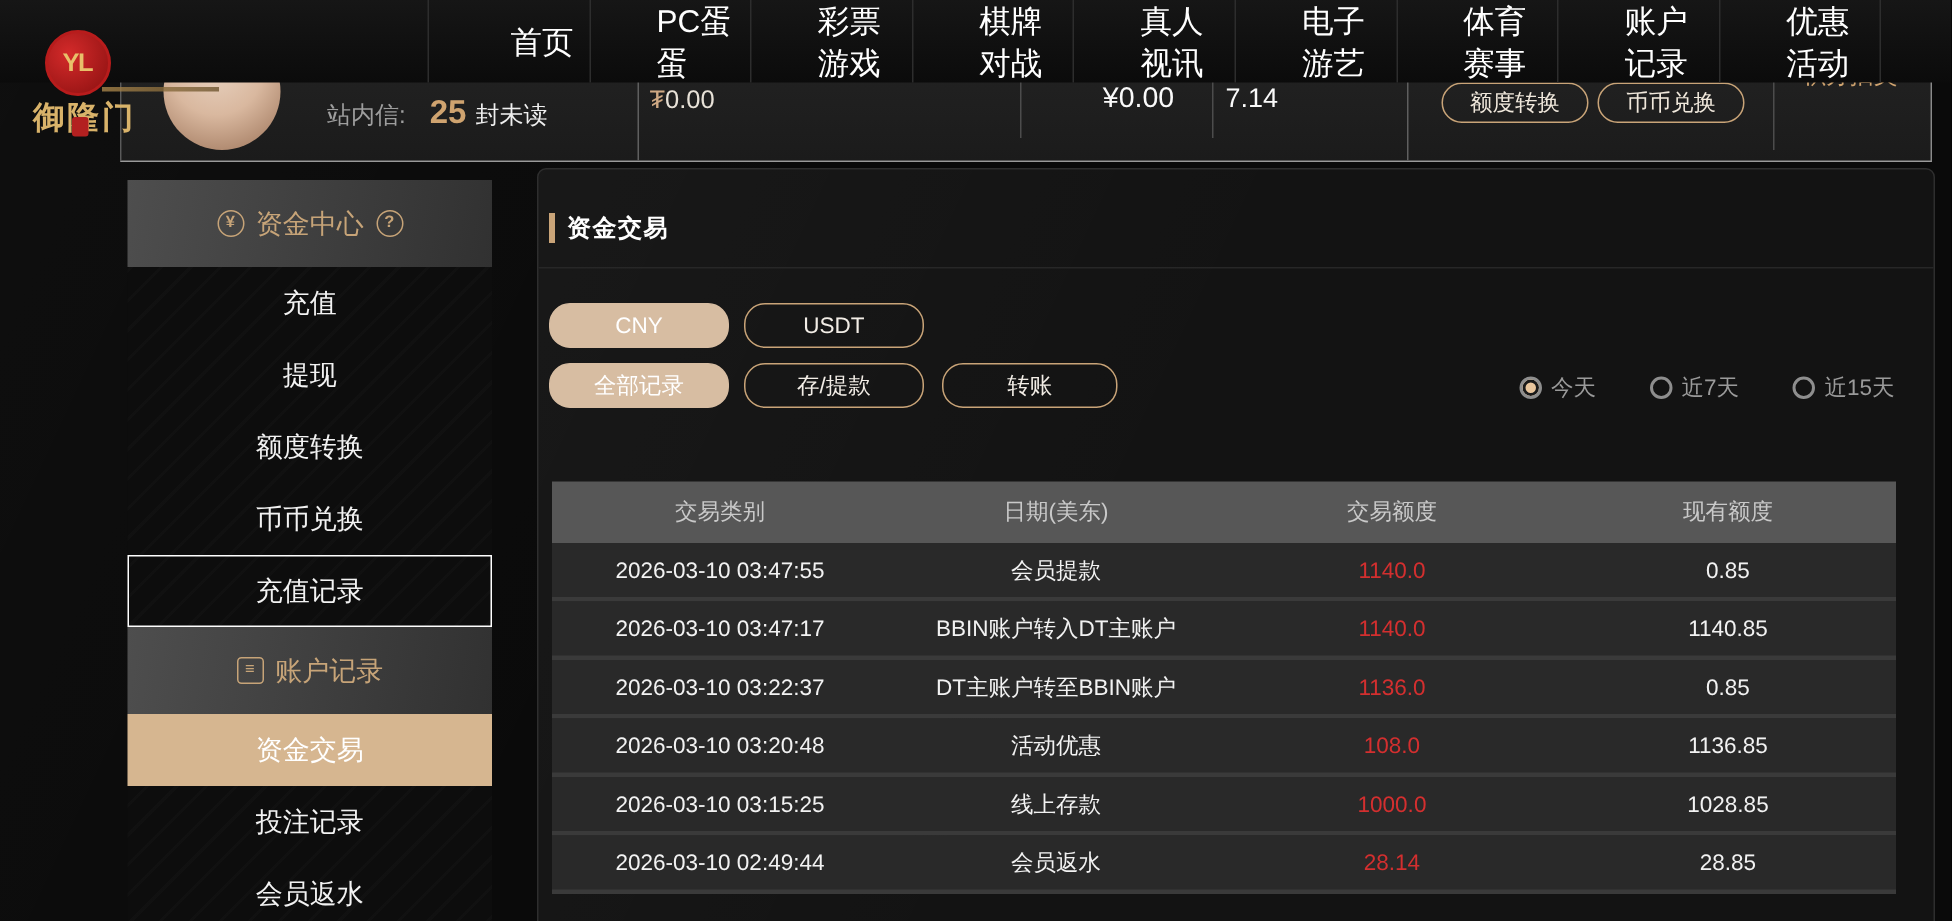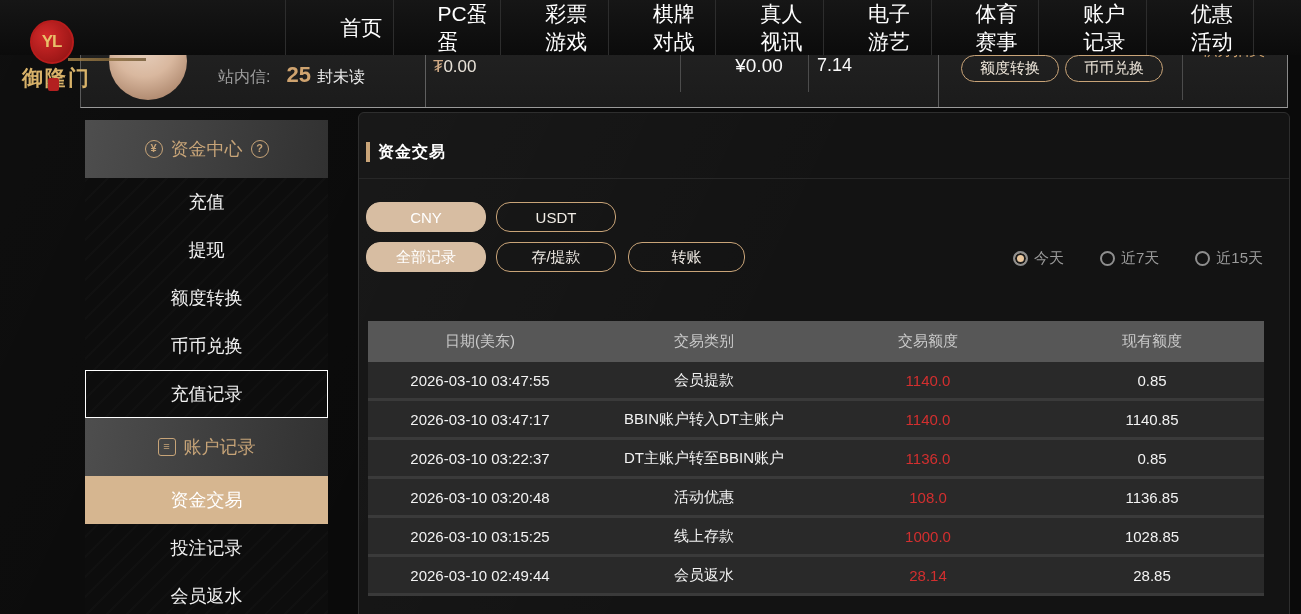--- a/index.html
+++ b/index.html
@@ -192,22 +192,22 @@
         <span>近7天</span>
       </div>
       <div class="radio-opt">
         <span class="radio-circle"></span>
         <span>近15天</span>
       </div>
     </div>
 
     <div class="tx-table">
       <div class="tx-header">
+        <div class="cell">交易类别</div>
         <div class="cell">日期(美东)</div>
-        <div class="cell">交易类别</div>
         <div class="cell">交易额度</div>
         <div class="cell">现有额度</div>
       </div>
       <div class="tx-row">
         <div class="cell">2026-03-10 03:47:55</div>
         <div class="cell">会员提款</div>
         <div class="cell amount">1140.0</div>
         <div class="cell">0.85</div>
       </div>
       <div class="tx-row">

